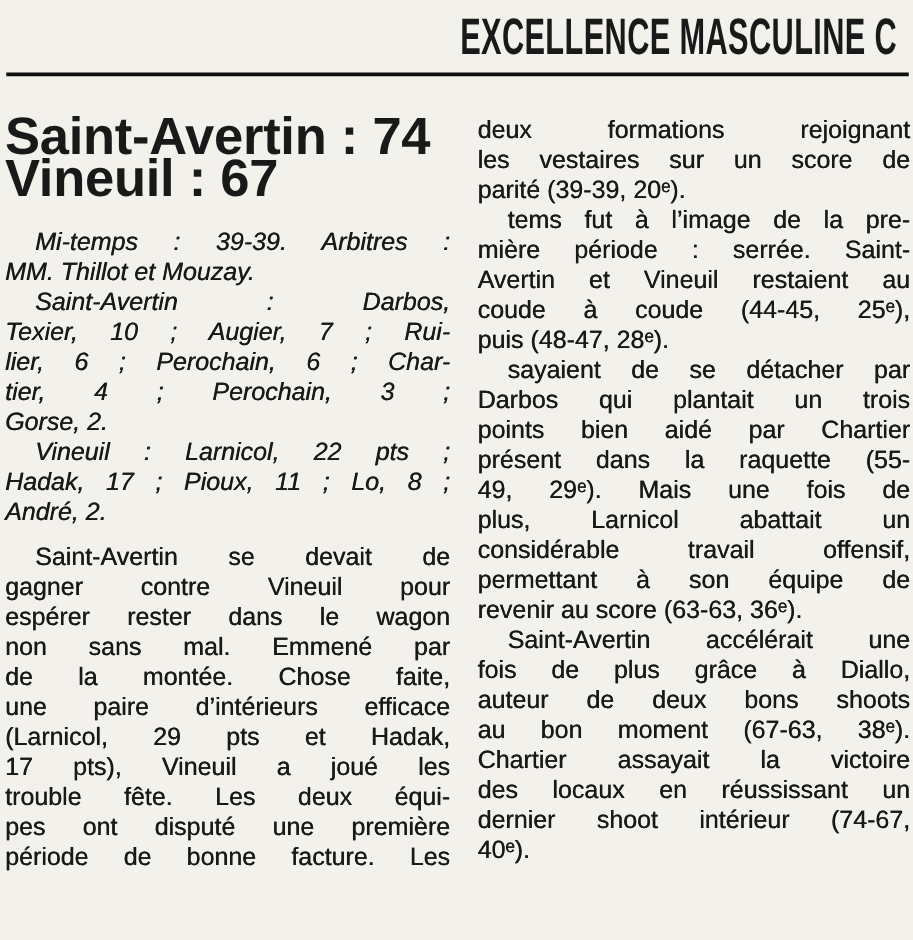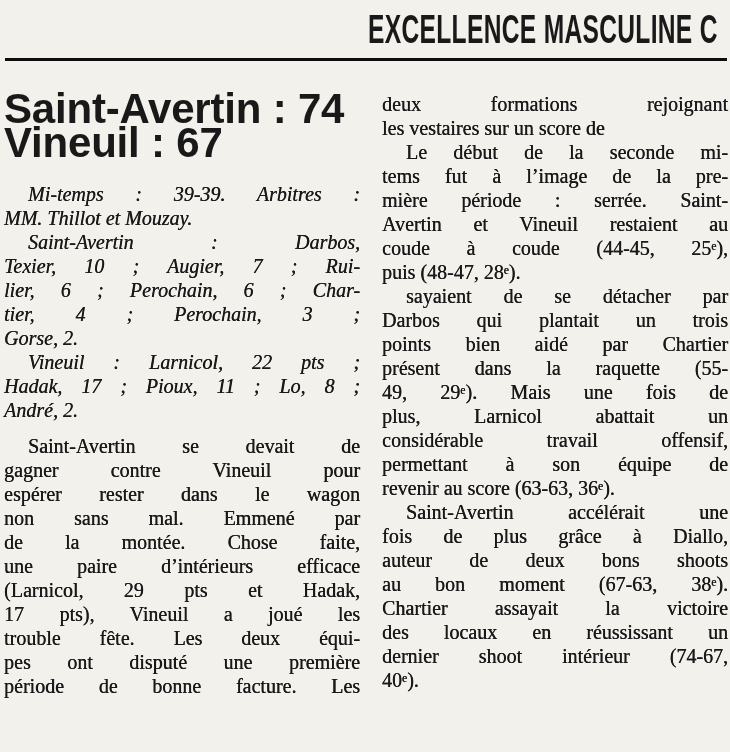--- a/index.html
+++ b/index.html
@@ -47,21 +47,21 @@
   .headline {
     margin: 0 0 22px 0;
     font-size: 42px;
     line-height: 34px;
     font-weight: 700;
     letter-spacing: -0.2px;
   }
   .headline .hl { display: block; }
 
   .paras { font-size: 20px; line-height: 24px; }
-  .para  { margin: 0; font-family: Liberation Serif, serif; }
+  .para  { margin: 0; }
   .para.gap-before { margin-top: 12px; }
   .para.italic { font-style: italic; }
 
   
   .para .line {
     text-align: justify;
     text-align-last: justify;
     text-shadow: 0.3px 0 0 currentColor; 
   }
   .para .line:first-child { text-indent: 24px; }
@@ -116,23 +116,23 @@
             <div class="line">période de bonne facture. Les</div>
           </div>
         </div>
     </div>
 
     <div class="col col-right">
       <div class="paras">
           <div class="para no-indent">
             <div class="line">deux formations rejoignant</div>
             <div class="line">les vestaires sur un score de</div>
+            <div class="line">parité (39-39, 20ᵉ).</div>
           </div>
           <div class="para">
-            <div class="line">Le début de la seconde mi-</div>
             <div class="line">tems fut à l’image de la pre-</div>
             <div class="line">mière période : serrée. Saint-</div>
             <div class="line">Avertin et Vineuil restaient au</div>
             <div class="line">coude à coude (44-45, 25ᵉ),</div>
             <div class="line">puis (48-47, 28ᵉ).</div>
           </div>
           <div class="para">
             <div class="line">sayaient de se détacher par</div>
             <div class="line">Darbos qui plantait un trois</div>
             <div class="line">points bien aidé par Chartier</div>

